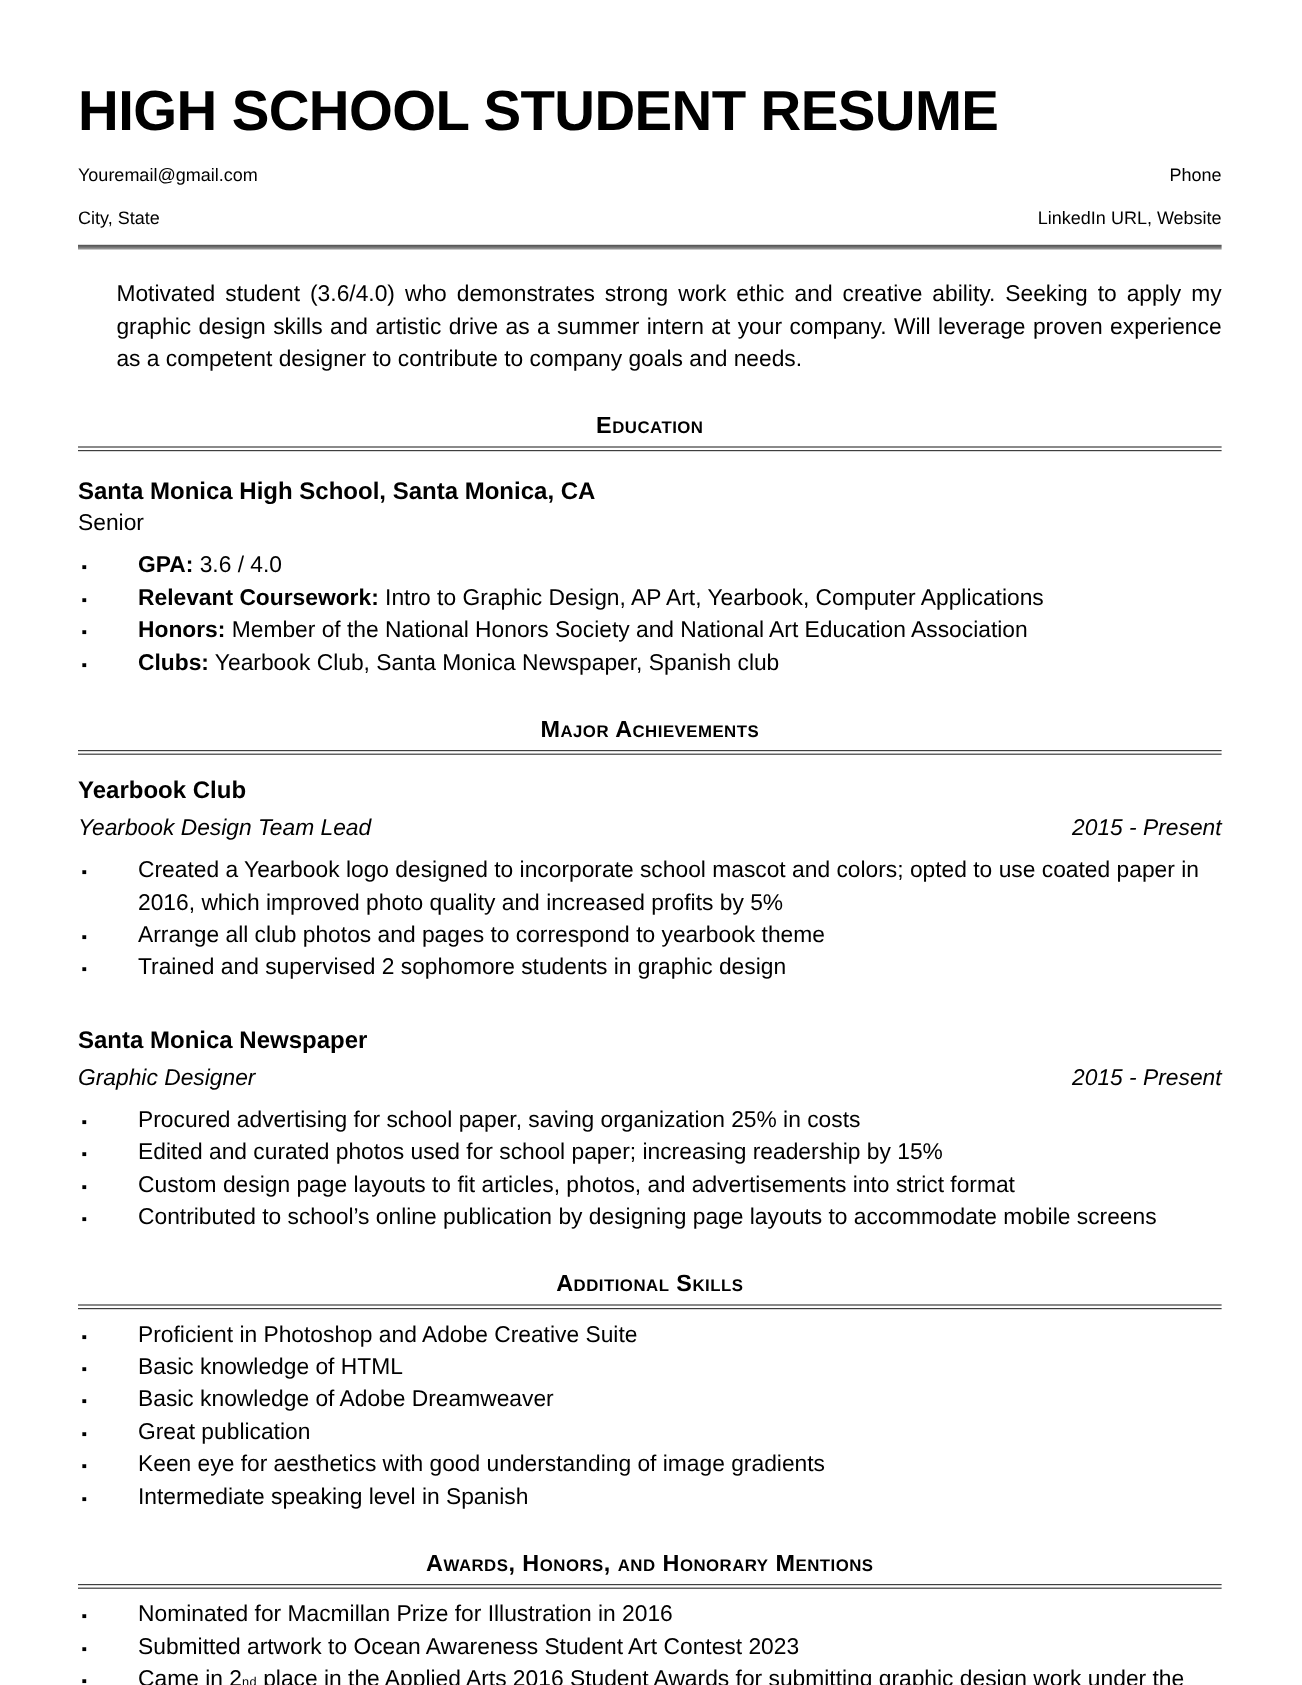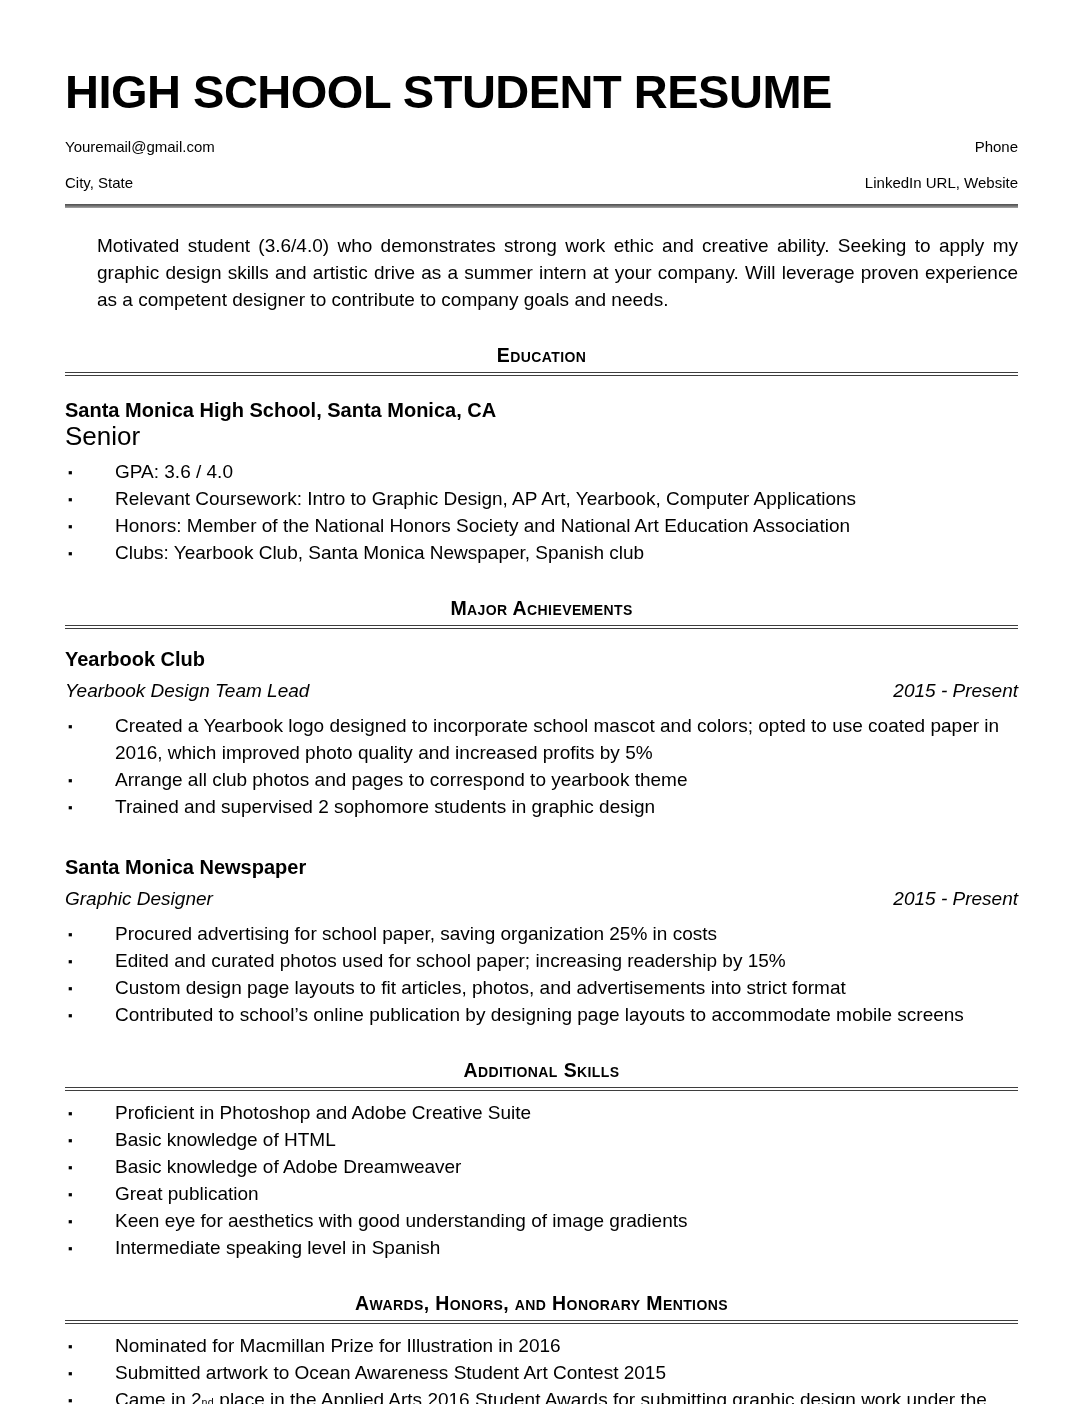--- a/index.html
+++ b/index.html
@@ -55,21 +55,21 @@
   .section-rule {
     border-bottom: 4px double #3e3e3e;
     margin-top: 6px;
   }
   .org-name {
     font-size: 20px;
     font-weight: 700;
     line-height: 26px;
   }
   .school-block { margin-top: 21px; }
-  .grade { font-size: 26px; line-height: 27px; }
+  .grade { font-size: 19px; line-height: 27px; }
   .role-row {
     display: flex;
     justify-content: space-between;
     font-size: 19px;
     font-style: italic;
     line-height: 26px;
     margin-top: 6px;
   }
   ul.bullets {
     list-style: none;
@@ -80,21 +80,21 @@
     padding-left: 50px;
     font-size: 19px;
     line-height: 27px;
   }
   ul.bullets .marker {
     position: absolute;
     left: 3px;
     top: 1px;
     font-size: 13px;
   }
-  .b { font-weight: 400; }
+  .b { font-weight: 700; }
   .entry { margin-top: 34px; }
   .entry.first { margin-top: 17px; }
   .skills-list { margin-top: 11px; }
   .awards-list { margin-top: 11px; }
   .ordinal {
     font-size: 0.56em;
     vertical-align: baseline;
     letter-spacing: 0.3px;
   }
 </style>
@@ -171,17 +171,17 @@
     <li><span class="marker">▪</span><span>Great publication</span></li>
     <li><span class="marker">▪</span><span>Keen eye for aesthetics with good understanding of image gradients</span></li>
     <li><span class="marker">▪</span><span>Intermediate speaking level in Spanish</span></li>
   </ul>
 
   <div class="section-heading">Awards, Honors, and Honorary Mentions</div>
   <div class="section-rule"></div>
 
   <ul class="bullets awards-list">
     <li><span class="marker">▪</span><span>Nominated for Macmillan Prize for Illustration in 2016</span></li>
-    <li><span class="marker">▪</span><span>Submitted artwork to Ocean Awareness Student Art Contest 2015</span></li>
+    <li><span class="marker">▪</span><span>Submitted artwork to Ocean Awareness Student Art Contest 2023</span></li>
     <li><span class="marker">▪</span><span><span>Came in 2</span><span class="ordinal">nd</span><span> place in the Applied Arts 2016 Student Awards for submitting graphic design work under the category of Advertising</span></span></li>
   </ul>
 
 </div>
 
 </body></html>

